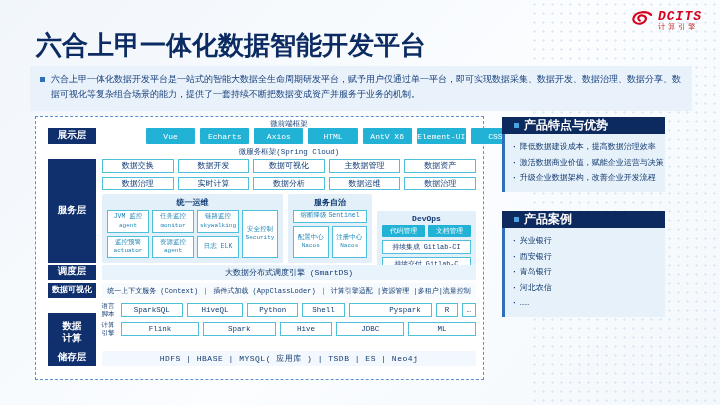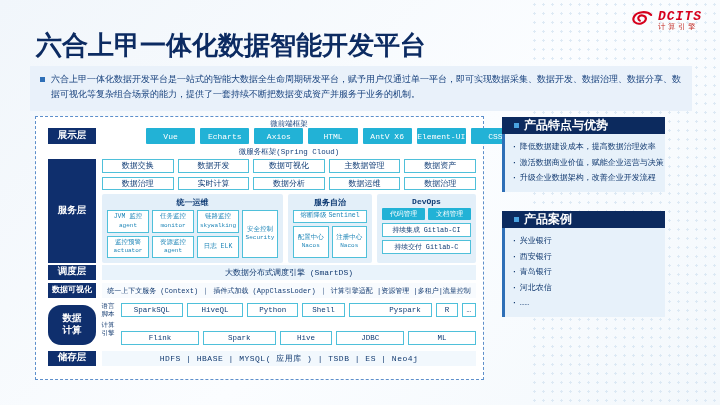--- a/index.html
+++ b/index.html
@@ -22,36 +22,36 @@
   .desc-text{margin:0;font-size:9px;line-height:1.7;color:#16407c;}
   
   .diagram{position:absolute;left:35px;top:116px;width:447px;height:262px;
     border:1px dashed #5d8fcb;background:#ffffff;z-index:1;}
   .layer-label{position:absolute;background:#0f2f6d;color:#fff;display:flex;align-items:center;
     justify-content:center;text-align:center;font-weight:bold;font-size:9.5px;line-height:1.3;}
   .lbl-display{left:12px;top:11px;width:48px;height:16px;}
   .lbl-service{left:12px;top:42px;width:48px;height:104px;}
   .lbl-sched{left:12px;top:148px;width:48px;height:15px;}
   .lbl-mw{left:12px;top:166px;width:48px;height:15px;font-size:8px;}
-  .lbl-compute{left:12px;top:188px;width:48px;height:40px;padding:4px 13px;box-sizing:border-box;border-radius:13px;}
+  .lbl-compute{left:12px;top:196px;width:48px;height:40px;padding:4px 13px;box-sizing:border-box;}
   .lbl-storage{left:12px;top:234px;width:48px;height:15px;}
   .fe-title{position:absolute;left:66px;top:2px;width:374px;text-align:center;font-size:7.5px;color:#16407c;}
   .ms-title{position:absolute;left:66px;top:30px;width:374px;text-align:center;font-size:7.5px;color:#16407c;}
   .tabs{position:absolute;left:66px;top:11px;width:374px;height:16px;display:flex;gap:5px;padding-left:44px;}
   .tab{flex:1;background:#22b2d6;color:#fff;font-size:8px;display:flex;align-items:center;
     justify-content:center;border-radius:1px;}
   .comp-grid{position:absolute;left:66px;top:42px;width:374px;height:31px;display:grid;
     grid-template-columns:repeat(5,1fr);grid-template-rows:1fr 1fr;gap:4px;}
   .comp-box{border:1px solid #4fc0da;background:#fff;color:#0f3b74;font-size:8px;
     display:flex;align-items:center;justify-content:center;}
   
   .panel{position:absolute;top:77px;height:69px;background:#e3eff9;border-radius:2px;box-sizing:border-box;}
   .panel-ops{left:66px;width:181px;}
   .panel-auto{left:252px;width:84px;}
-  .panel-devops{left:341px;width:99px;}
+  .panel-devops{left:341px;width:99px;margin-top:17px;}
   .panel-title{text-align:center;font-size:8px;color:#0f3b74;font-weight:bold;padding:3px 0 2px;}
   .ops-grid{display:grid;grid-template-columns:1fr 1fr 1fr 36px;grid-template-rows:1fr 1fr;
     gap:3px;padding:0 5px 5px;height:48px;}
   .sbox{border:1px solid #4fc0da;background:#fff;color:#1f86b8;font-size:6.5px;line-height:1.25;
     display:flex;flex-direction:column;align-items:center;justify-content:center;text-align:center;box-sizing:border-box;}
   .sbox .sub{font-size:6px;}
   .sentinel{flex-direction:row;gap:2px;height:13px;margin:0 5px 3px;}
   .auto-row{display:flex;gap:3px;padding:0 5px;height:32px;}
   .auto-row .sbox{flex:1;}
   .dev-row{display:flex;gap:3px;padding:0 5px;height:12px;margin-bottom:3px;}
@@ -65,21 +65,21 @@
   .strip-sched{top:148px;background:#e9f3fb;font-size:8px;}
   .strip-mw{top:166px;background:#f8fbfe;font-size:7px;}
   .strip-storage{top:234px;background:#f2f8fd;font-size:8px;letter-spacing:.5px;}
   
   .side-label{position:absolute;left:63px;width:18px;text-align:center;font-size:6.5px;
     line-height:1.3;color:#123a70;}
   .sl-script{top:186px;}
   .sl-engine{top:205px;}
   .row{position:absolute;left:85px;width:355px;height:14px;display:flex;gap:4px;}
   .row-scripts{top:186px;border-radius:7px;}
-  .row-engines{top:205px;margin-top:9px;}
+  .row-engines{top:205px;}
   .row .comp-box{font-size:7.5px;}
   
   .rpanel{position:absolute;left:502px;width:163px;z-index:1;}
   .rp-features{top:117px;}
   .rp-cases{top:211px;}
   .rp-header{height:17px;background:#0c2a5e;color:#fff;display:flex;align-items:center;
     gap:5px;padding-left:12px;font-size:12px;font-weight:bold;}
   .rp-sq{width:5px;height:5px;background:#4aa3e0;}
   .rp-body{background:#e7f1fa;border-left:3px solid #2e6fb7;padding:5px 7px 6px;}
   .rp-item{font-size:8px;color:#123a70;line-height:1.95;white-space:nowrap;}

